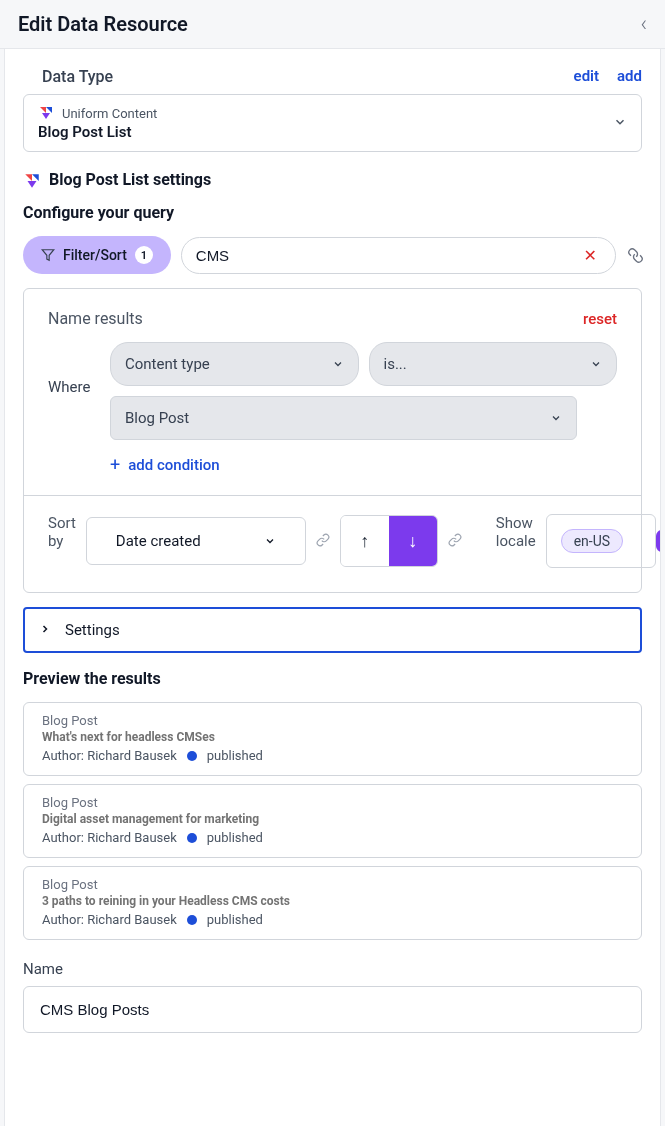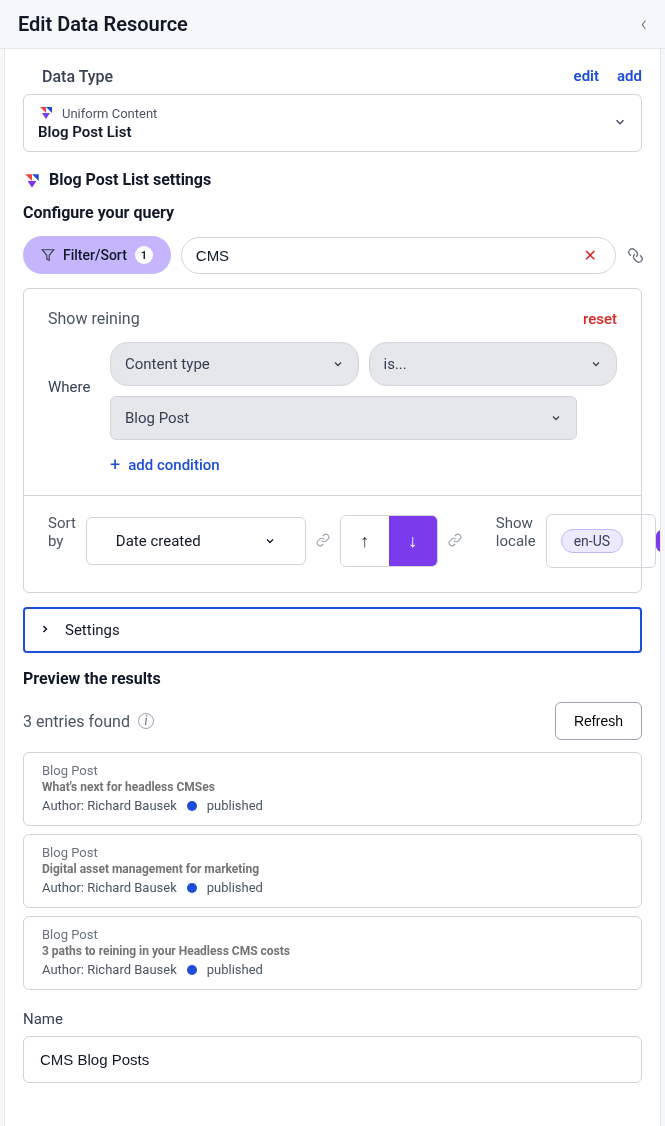--- a/index.html
+++ b/index.html
@@ -268,21 +268,21 @@
       <svg width="16" height="16" viewBox="0 0 24 24" fill="none" stroke="#6b7280" stroke-width="2">
           <path d="M10 13a5 5 0 0 0 7.54.54l3-3a5 5 0 0 0-7.07-7.07l-1.72 1.71"></path>
           <path d="M14 11a5 5 0 0 0-7.54-.54l-3 3a5 5 0 0 0 7.07 7.07l1.71-1.71"></path>
         </svg>
     </span>
   </div>
 
   <div class="results-box">
     <div class="results-top">
       <div class="results-top-row">
-        <span class="show-label">Show reining</span>
+        <span class="show-label">Name results</span>
         <span class="reset">reset</span>
       </div>
       <div class="where-row">
         <span class="where-label">Where</span>
         <div class="where-selects">
           <div class="where-top-row">
             <div class="gray-select wide">
               <span>Content type</span>
               <svg width="12" height="12" viewBox="0 0 24 24" fill="none" stroke="currentColor" stroke-width="2.5">
                   <polyline points="6 9 12 15 18 9"></polyline>
@@ -358,27 +358,20 @@
     <span class="chev">
       <svg width="12" height="12" viewBox="0 0 24 24" fill="none" stroke="currentColor" stroke-width="3">
           <polyline points="9 18 15 12 9 6"></polyline>
         </svg>
     </span>
     <span class="label">Settings</span>
   </div>
 
   <div class="preview-title">Preview the results</div>
 
-  <div class="preview-row">
-    <div class="entries-found">
-      <span>3 entries found</span>
-      <span class="info-icon">i</span>
-    </div>
-    <button class="refresh-btn">Refresh</button>
-  </div>
 
   <div id="entries-list">
       <div class="entry-card">
         <div class="entry-type">Blog Post</div>
         <div class="entry-title">What's next for headless CMSes</div>
         <div class="entry-meta">
           <span>Author: Richard Bausek</span>
           <span class="dot-blue"></span>
           <span>published</span>
         </div>

